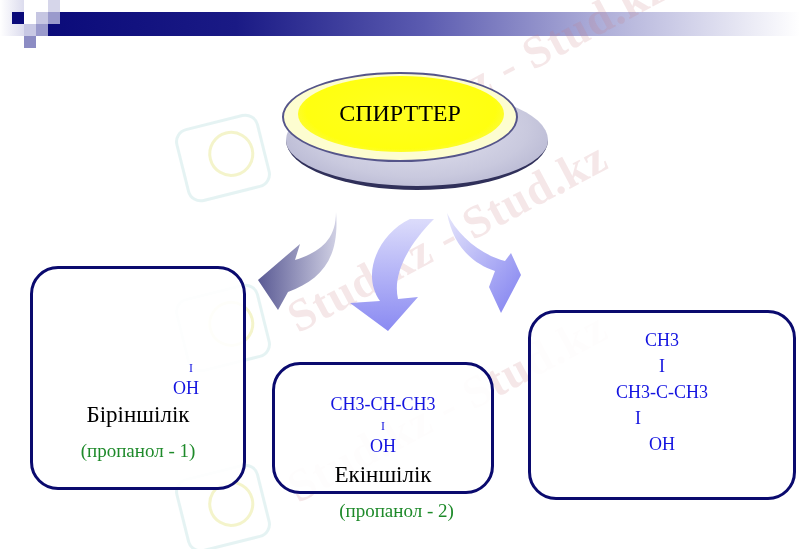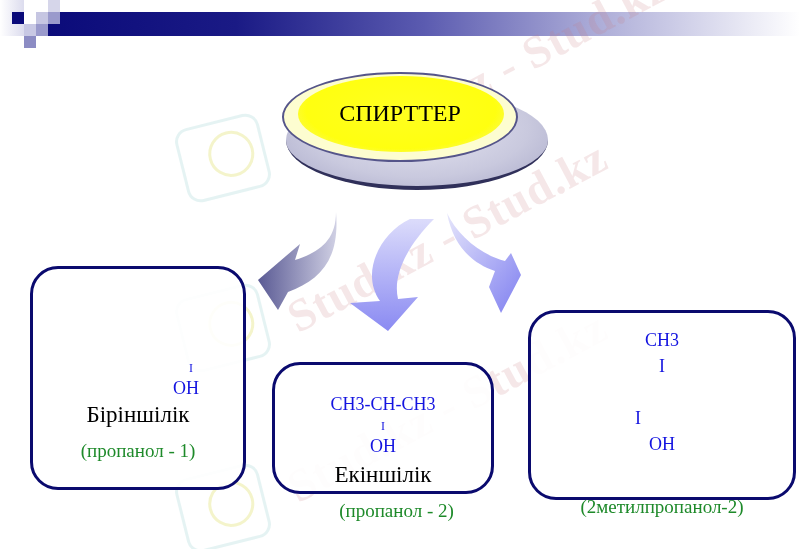--- a/index.html
+++ b/index.html
@@ -99,16 +99,16 @@
   <div class="ln formula" style="left:0;right:0;top:28px;">CH3-CH-CH3</div>
   <div class="ln formula" style="left:0;right:0;top:50px;font-size:12px;">I</div>
   <div class="ln formula" style="left:0;right:0;top:70px;">OH</div>
   <div class="ln type" style="left:0;right:0;top:96px;">Екіншілік</div>
   <div class="ln name" style="left:0;right:0;top:132px;padding-left:27px;">(пропанол - 2)</div>
 </div>
 
 <div class="box" style="left:528px;top:278px;width:268px;height:190px;margin-top:32px;">
   <div class="ln formula" style="left:0;right:0;top:16px;">CH3</div>
   <div class="ln formula" style="left:0;right:0;top:42px;">I</div>
+  <div class="ln formula" style="left:0;right:0;top:68px;">CH3-C-CH3</div>
   <div class="ln formula" style="left:104px;top:94px;">I</div>
   <div class="ln formula" style="left:0;right:0;top:120px;">OH</div>
-  <div class="ln name" style="left:0;right:0;top:180px;">(2метилпропанол-2)</div>
 </div>
 
 </body></html>

